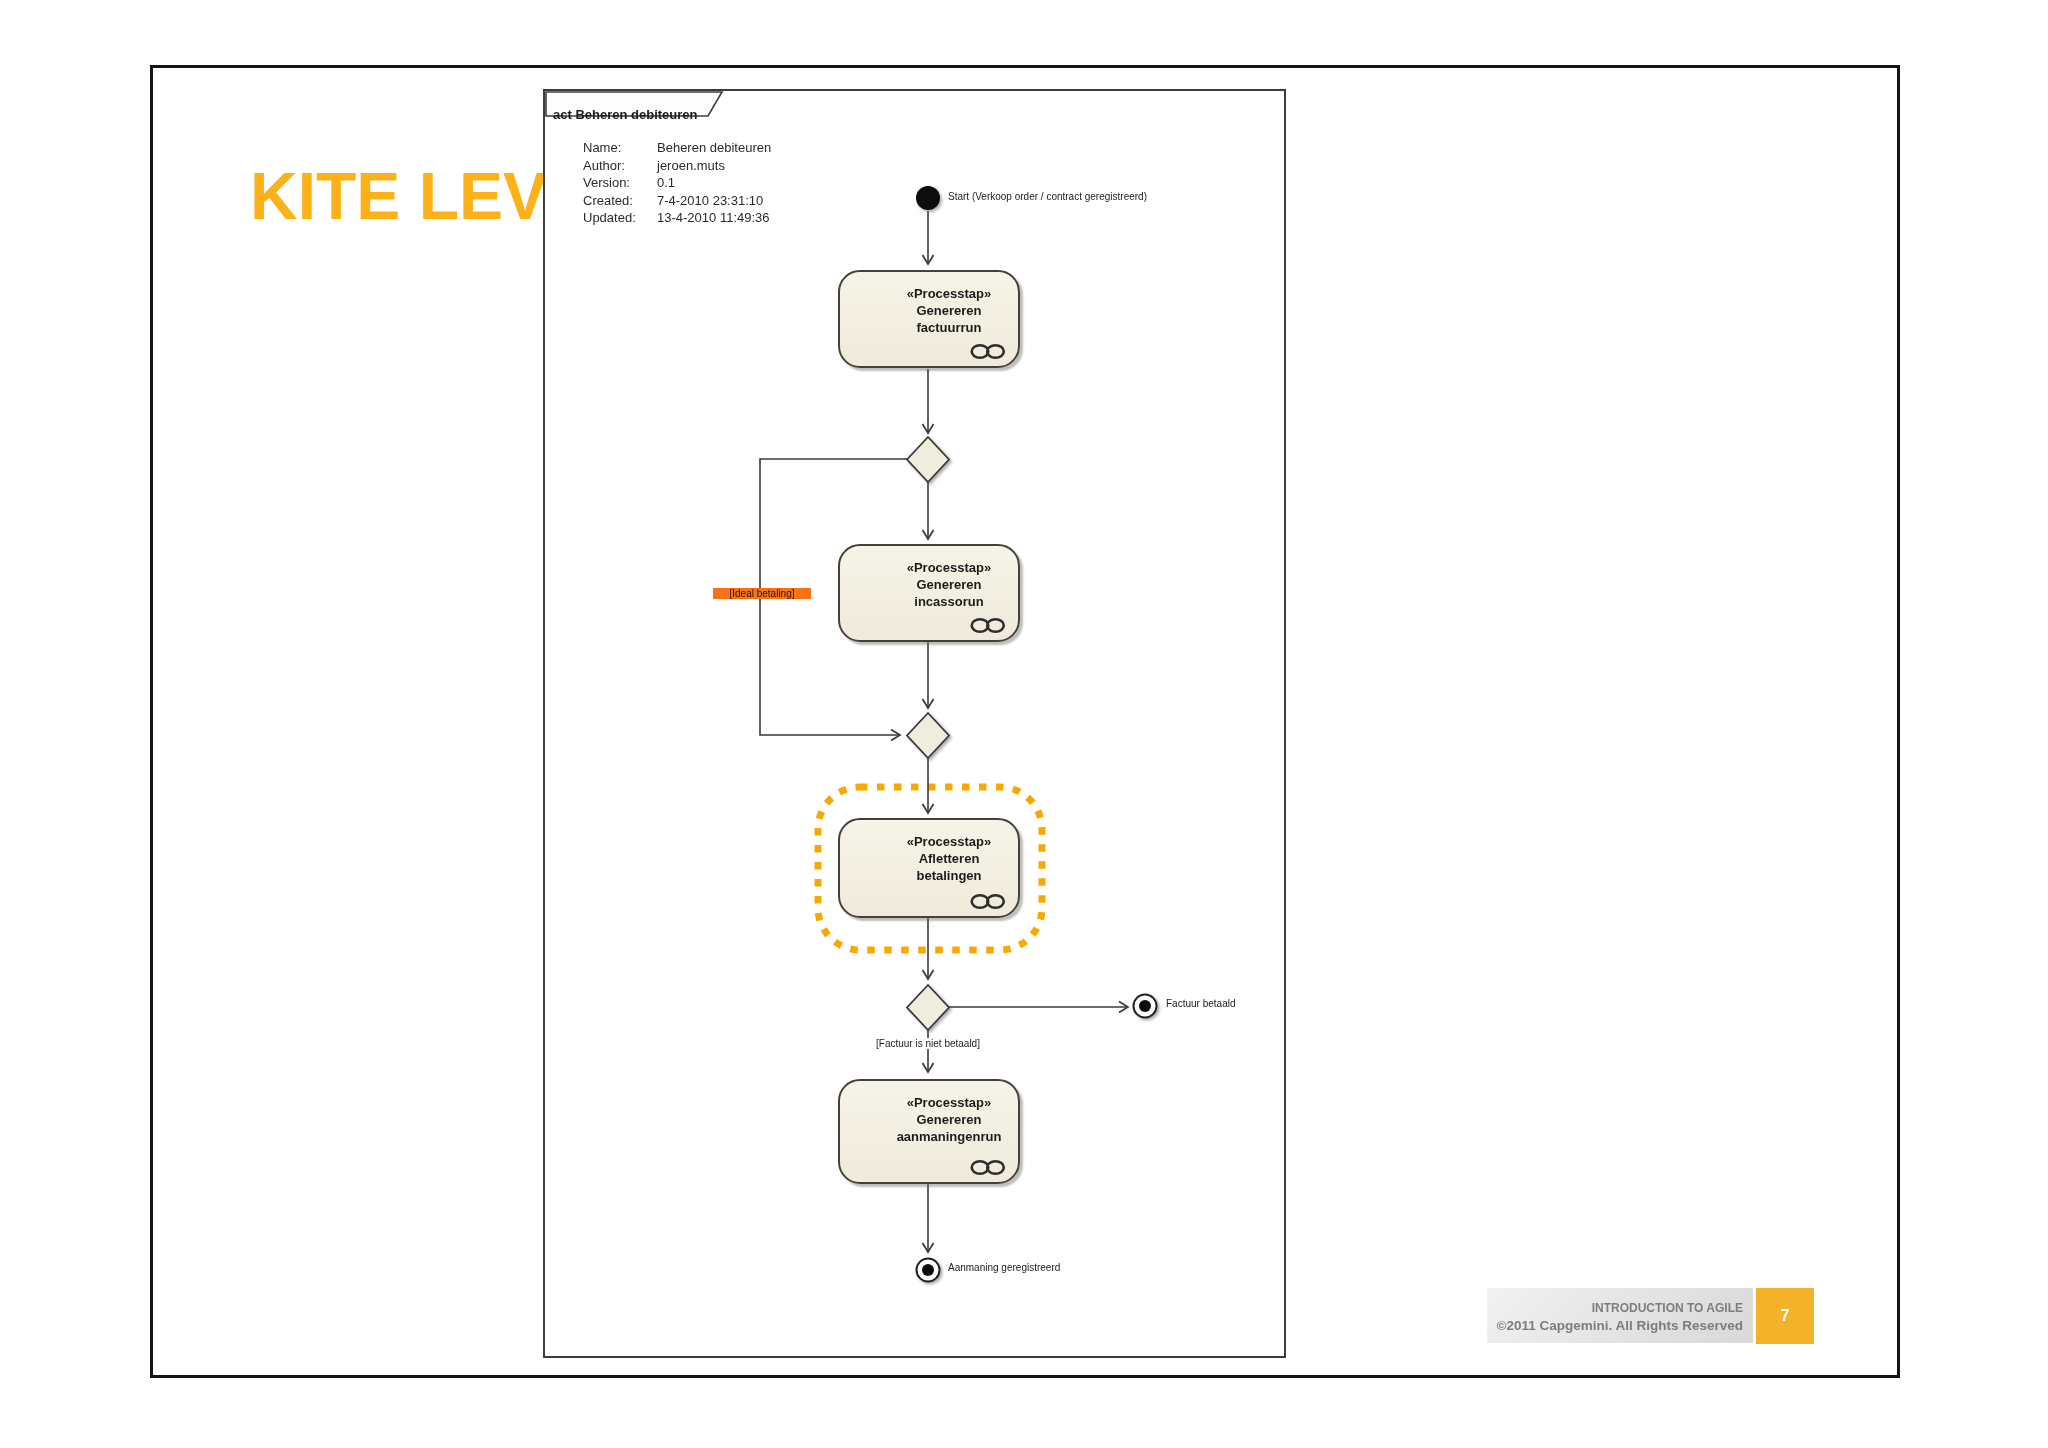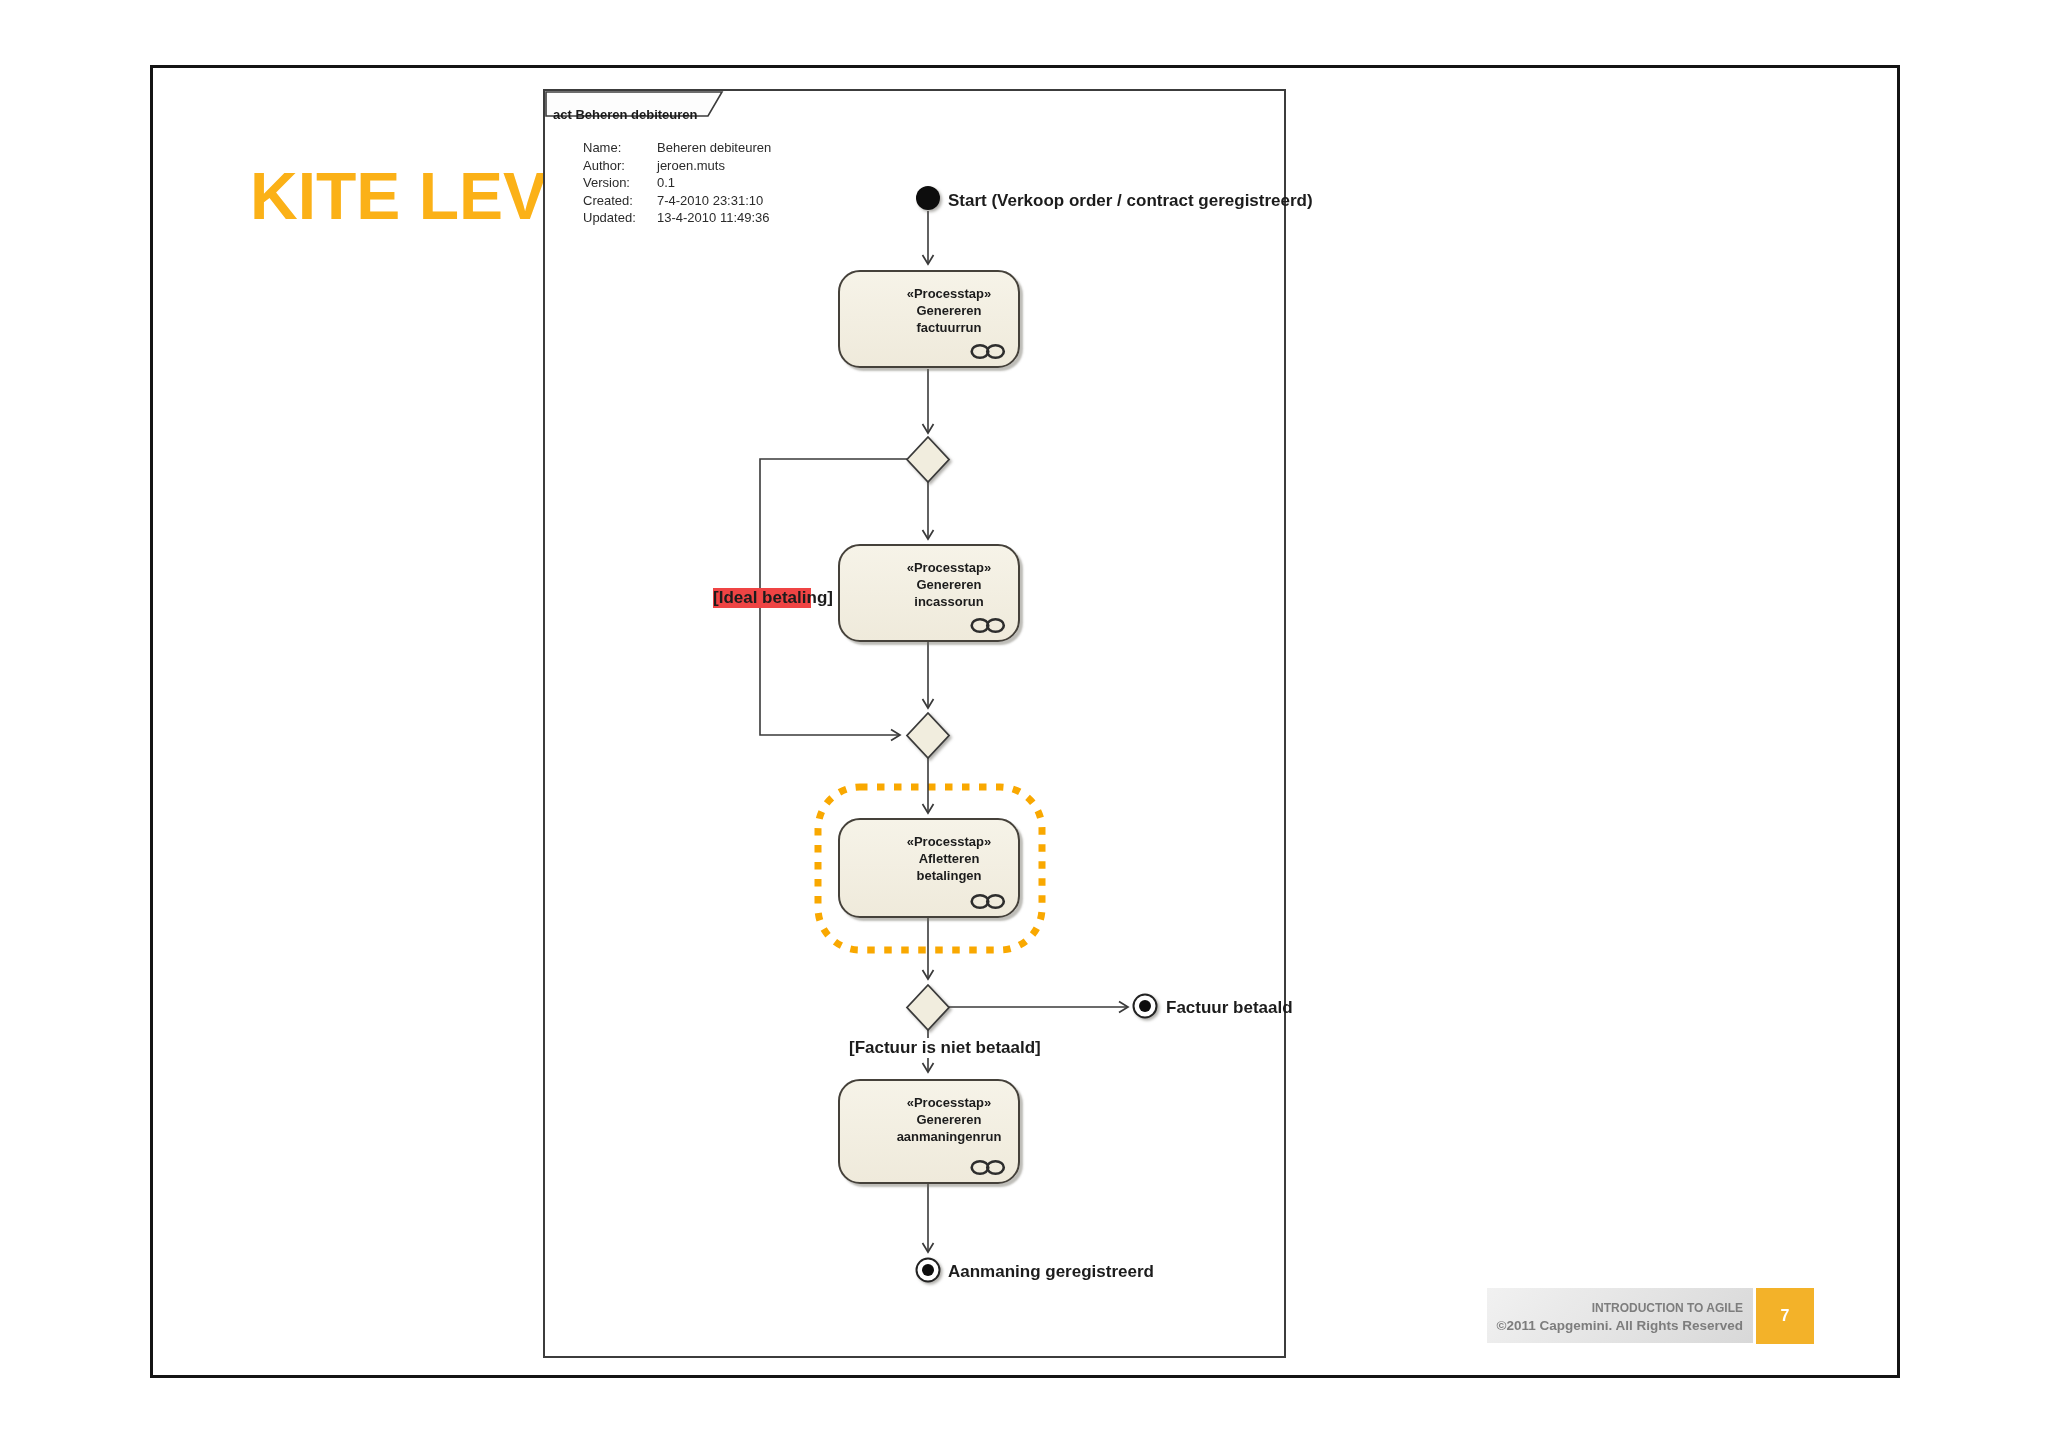--- a/index.html
+++ b/index.html
@@ -34,23 +34,23 @@
             box-sizing:border-box;text-align:center;z-index:2;
             font-size:13px;font-weight:bold;color:#1c1c1c;line-height:17px;}
   .step-box .step-text{padding:13px 6px 0 6px;margin-left:40px;}
   .box1{left:293px;top:179px;height:98px;}
   .box2{left:293px;top:453px;height:98px;}
   .box3{left:293px;top:727px;height:100px;}
   .box4{left:293px;top:988px;height:105px;}
   .inf-icon{position:absolute;right:12px;bottom:6px;}
 
   
-  .flow-label{position:absolute;z-index:2;font-size:17px;font-weight:bold;color:#1c1c1c;white-space:nowrap;}
+  .flow-label{position:absolute;z-index:2;font-size:10px;font-weight:normal;color:#1c1c1c;white-space:nowrap;}
   .start-label{left:403px;top:100px;}
-  .guard-ideal{left:168px;top:497px;width:98px;text-align:center;background:#ef4444;}
+  .guard-ideal{left:168px;top:497px;width:98px;text-align:center;background:#f97316;}
   .guard-niet{left:304px;top:947px;width:158px;text-align:center;background:#ffffff;}
   .end1-label{left:621px;top:907px;}
   .end2-label{left:403px;top:1171px;}
 
   .shadowed{filter:drop-shadow(2.5px 2.5px 1.5px rgba(95,93,85,0.5));}
 
   
   .footer-bar{position:absolute;left:1487px;top:1288px;width:266px;height:55px;
               background:linear-gradient(135deg,#f1f1f1 0%,#d8d8d8 100%);
               display:flex;flex-direction:column;justify-content:center;align-items:flex-end;

